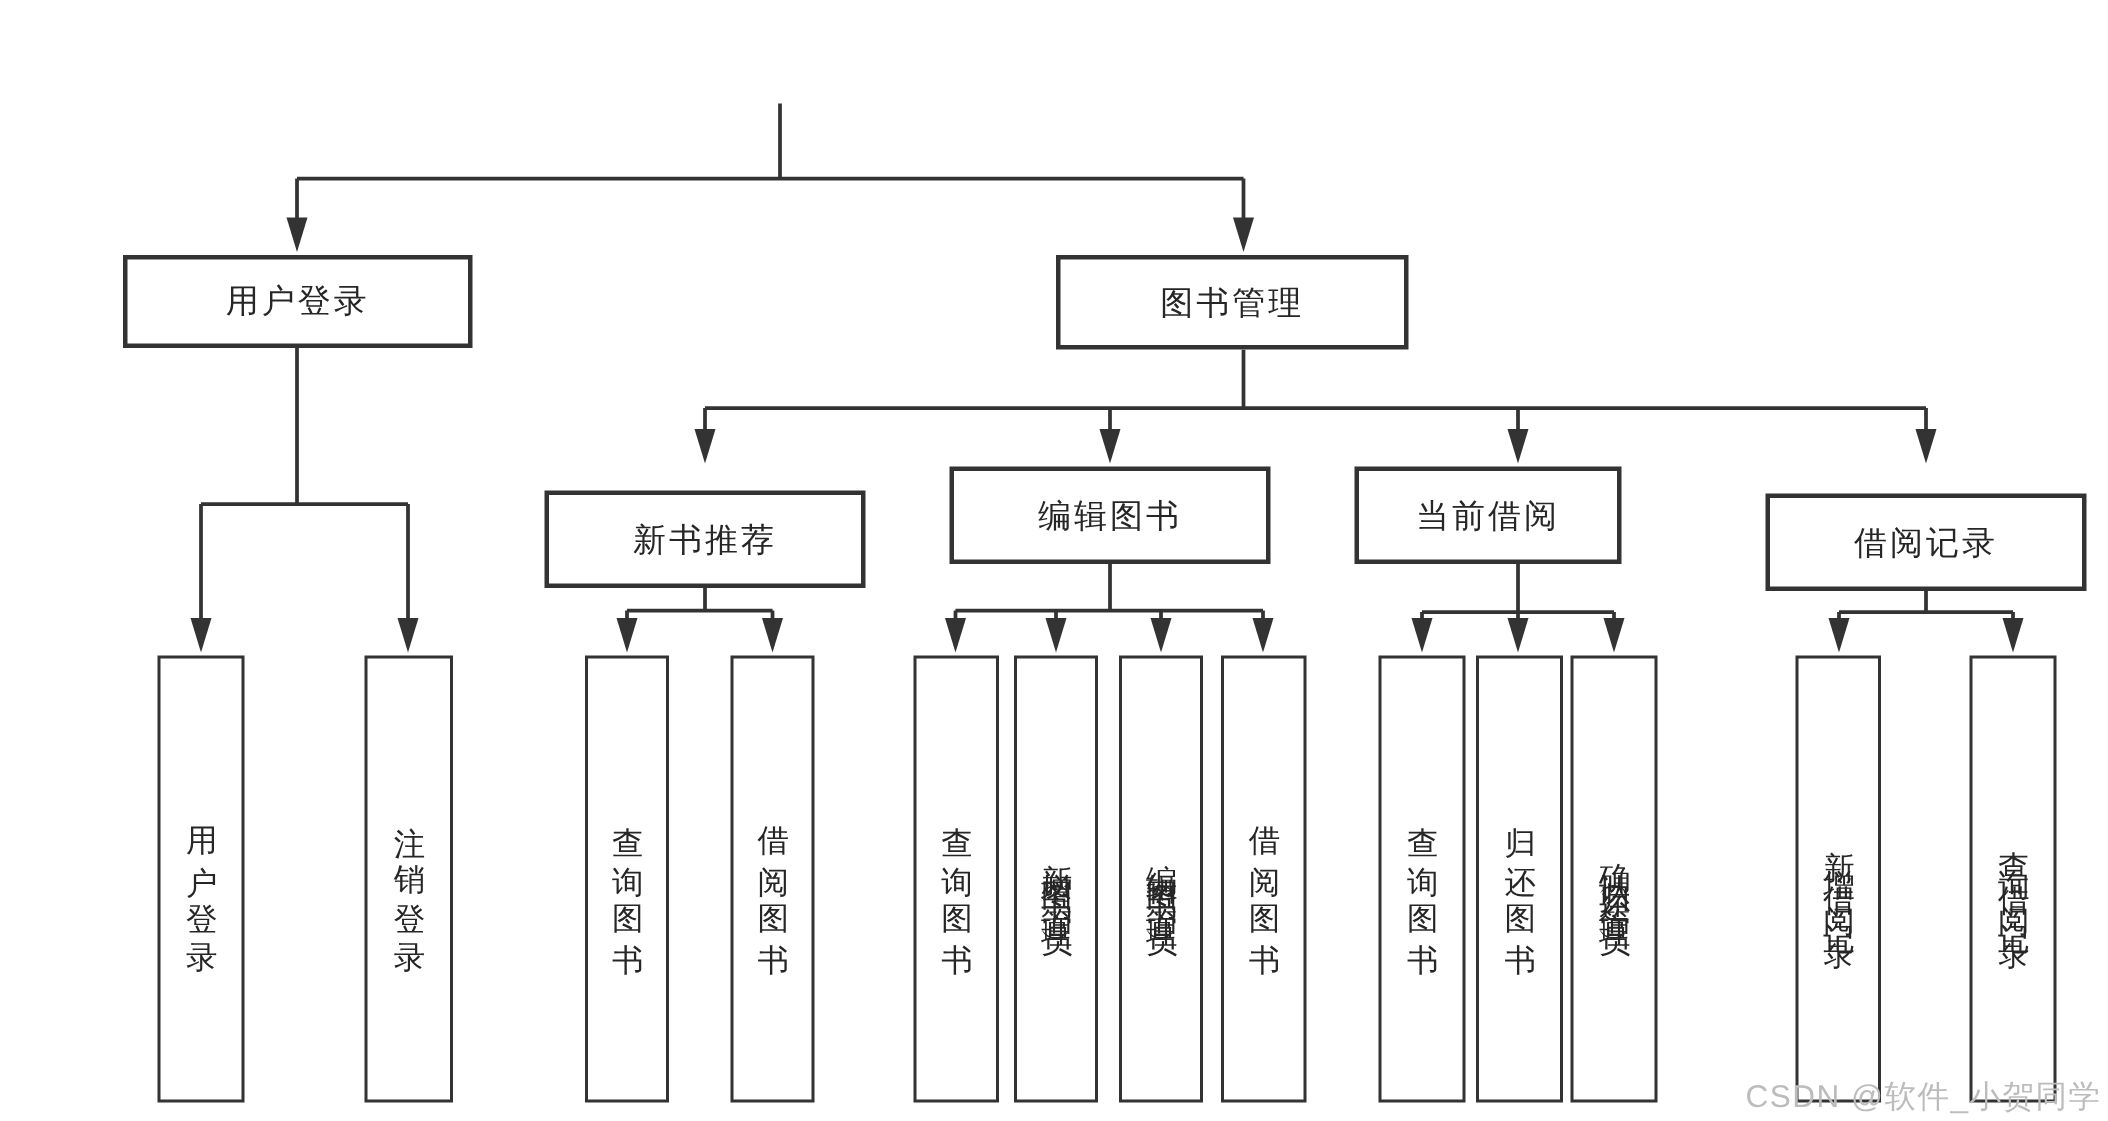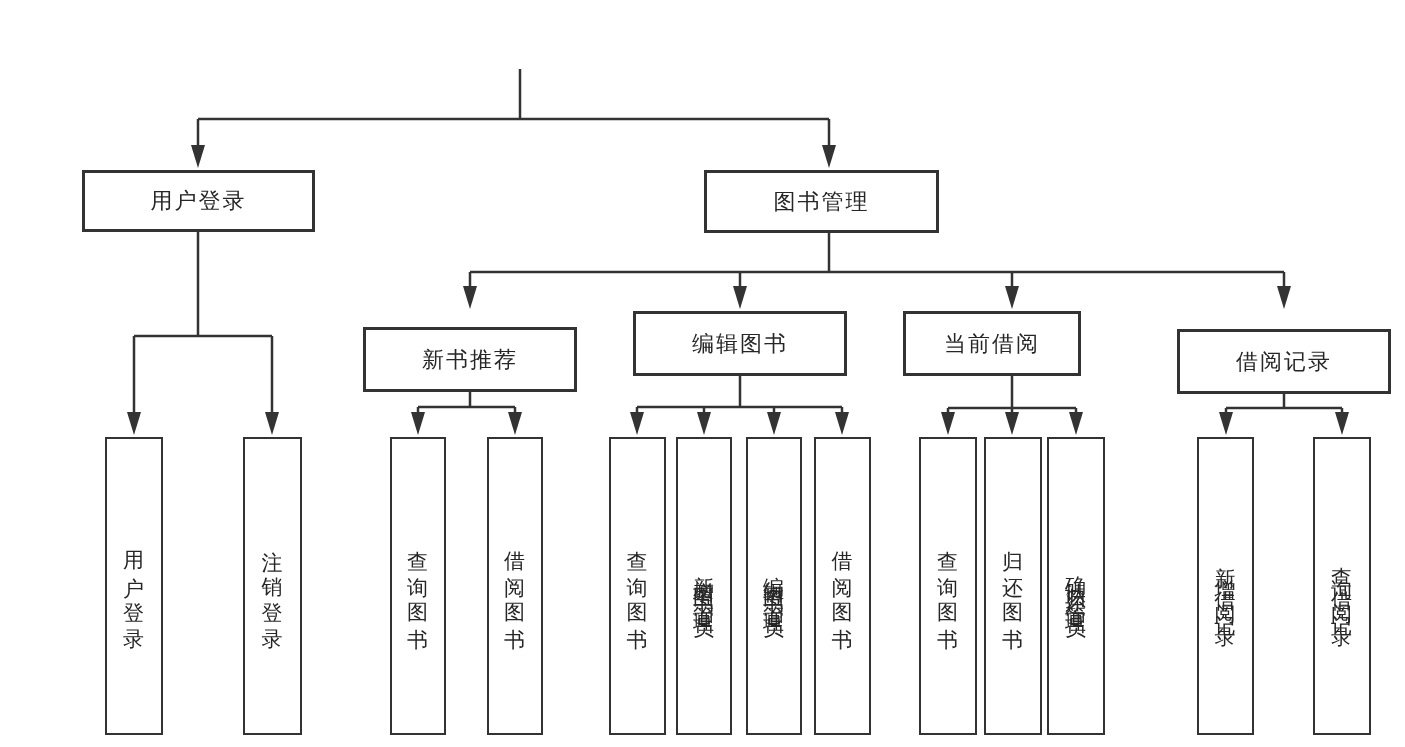--- a/index.html
+++ b/index.html
@@ -213,14 +213,15 @@
   <div class="leaf sp-sm" style="left:1047px; width:58px;">
     <span>确认归还（管理员）</span>
   </div>
   <div class="leaf sp-md" style="left:1197px; width:57px;">
     <span>新增借阅记录</span>
   </div>
   <div class="leaf sp-md" style="left:1313px; width:58px;">
     <span>查询借阅记录</span>
   </div>
 
+  <div class="watermark">CSDN @软件_小贺同学</div>
 
 </div>
 
 </body></html>

